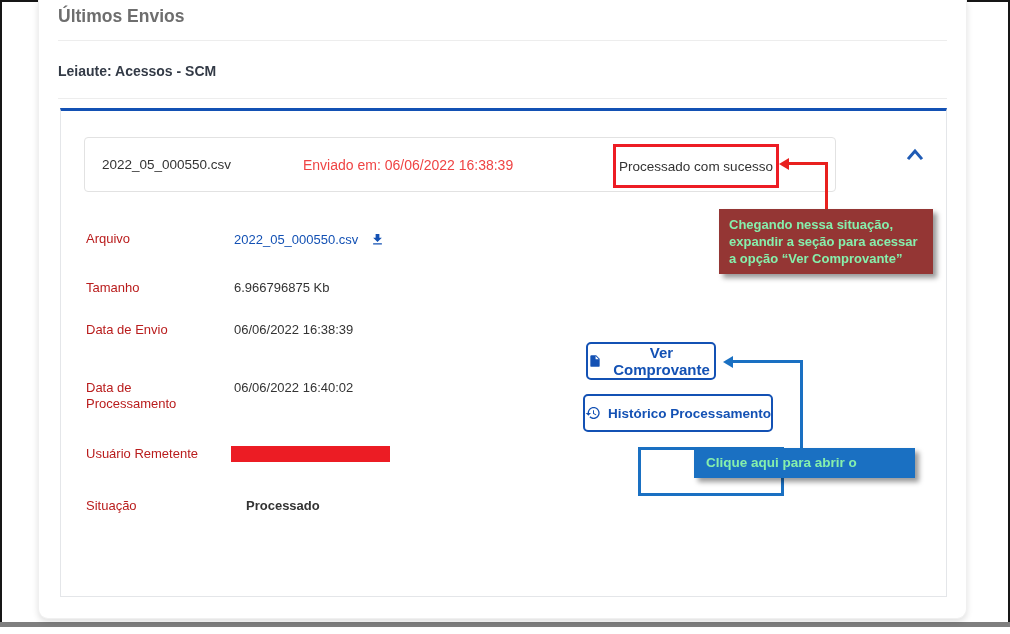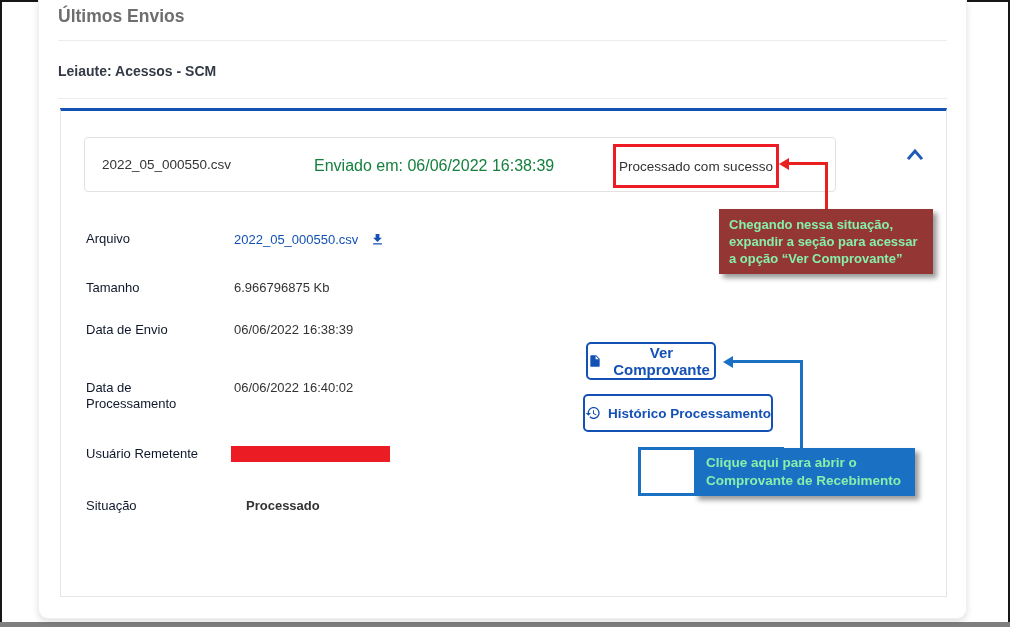--- a/index.html
+++ b/index.html
@@ -24,30 +24,30 @@
   .divider.d2 { top:98px; }
   .layout-label { position:absolute; left:58px; top:63px; font-size:14px; font-weight:bold; color:#333a46; }
 
   .inner-card { position:absolute; left:60px; top:108px; width:887px; height:489px;
     background:#fff; border:1px solid #e4e6e9; border-top:3px solid #1351b4; }
 
   
   .summary-row { position:absolute; left:23px; top:26px; width:752px; height:55px;
     border:1px solid #e2e2e2; border-radius:4px; background:#fff; }
   .summary-file { position:absolute; left:17px; top:19px; font-size:13.5px; color:#333; }
-  .summary-sent { position:absolute; left:229px; top:19px; font-size:16px; color:#15803d; }
+  .summary-sent { position:absolute; left:218px; top:19px; font-size:14px; color:#ef4444; }
   .status-redbox { position:absolute; left:528px; top:6px; width:166px; height:44px;
     border:3px solid #ed1c24; display:flex; align-items:center; justify-content:center;
     font-size:13.5px; color:#333; }
   .chevron-btn { position:absolute; left:843px; top:33px; width:24px; height:22px;
     background:none; border:none; cursor:pointer; }
 
   
   .drow { position:absolute; left:25px; width:700px; display:flex; }
-  .dlabel { width:148px; font-size:13px; color:#0f172a; line-height:16px; }
+  .dlabel { width:148px; font-size:13px; color:#b91c1c; line-height:16px; }
   .dvalue { font-size:13px; color:#333; line-height:16px; }
   .dvalue.bold { font-weight:bold; }
   .file-link { color:#1351b4; display:inline-flex; align-items:center; gap:12px; text-decoration:none; font-size:13px; }
   .redaction { position:absolute; left:170px; top:335px; width:159px; height:16px; background:#ec1c24; }
 
   
   .btn { position:absolute; background:#fff; border:2px solid #1351b4; border-radius:5px;
     display:flex; align-items:center; justify-content:center; gap:7px;
     color:#1351b4; font-weight:bold; cursor:pointer; font-family:"Liberation Sans",sans-serif; }
   .btn-ver { left:525px; top:231px; width:130px; height:38px; font-size:15px; }
@@ -174,16 +174,15 @@
     <div>expandir a seção para acessar</div>
     <div>a opção “Ver Comprovante”</div>
   </div>
 
   <div class="arrowhead-left blue" style="left:723px; top:356px;"></div>
   <div class="hline blue" style="left:732px; top:360px; width:71px; height:3px;"></div>
   <div class="vline blue" style="left:800px; top:360px; width:3px; height:89px;"></div>
 
   <div class="callout bluebox">
     <div>Clique aqui para abrir o</div>
-    <div>Comprovante de Recebimento</div>
   </div>
 
 </div>
 
 </body></html>

